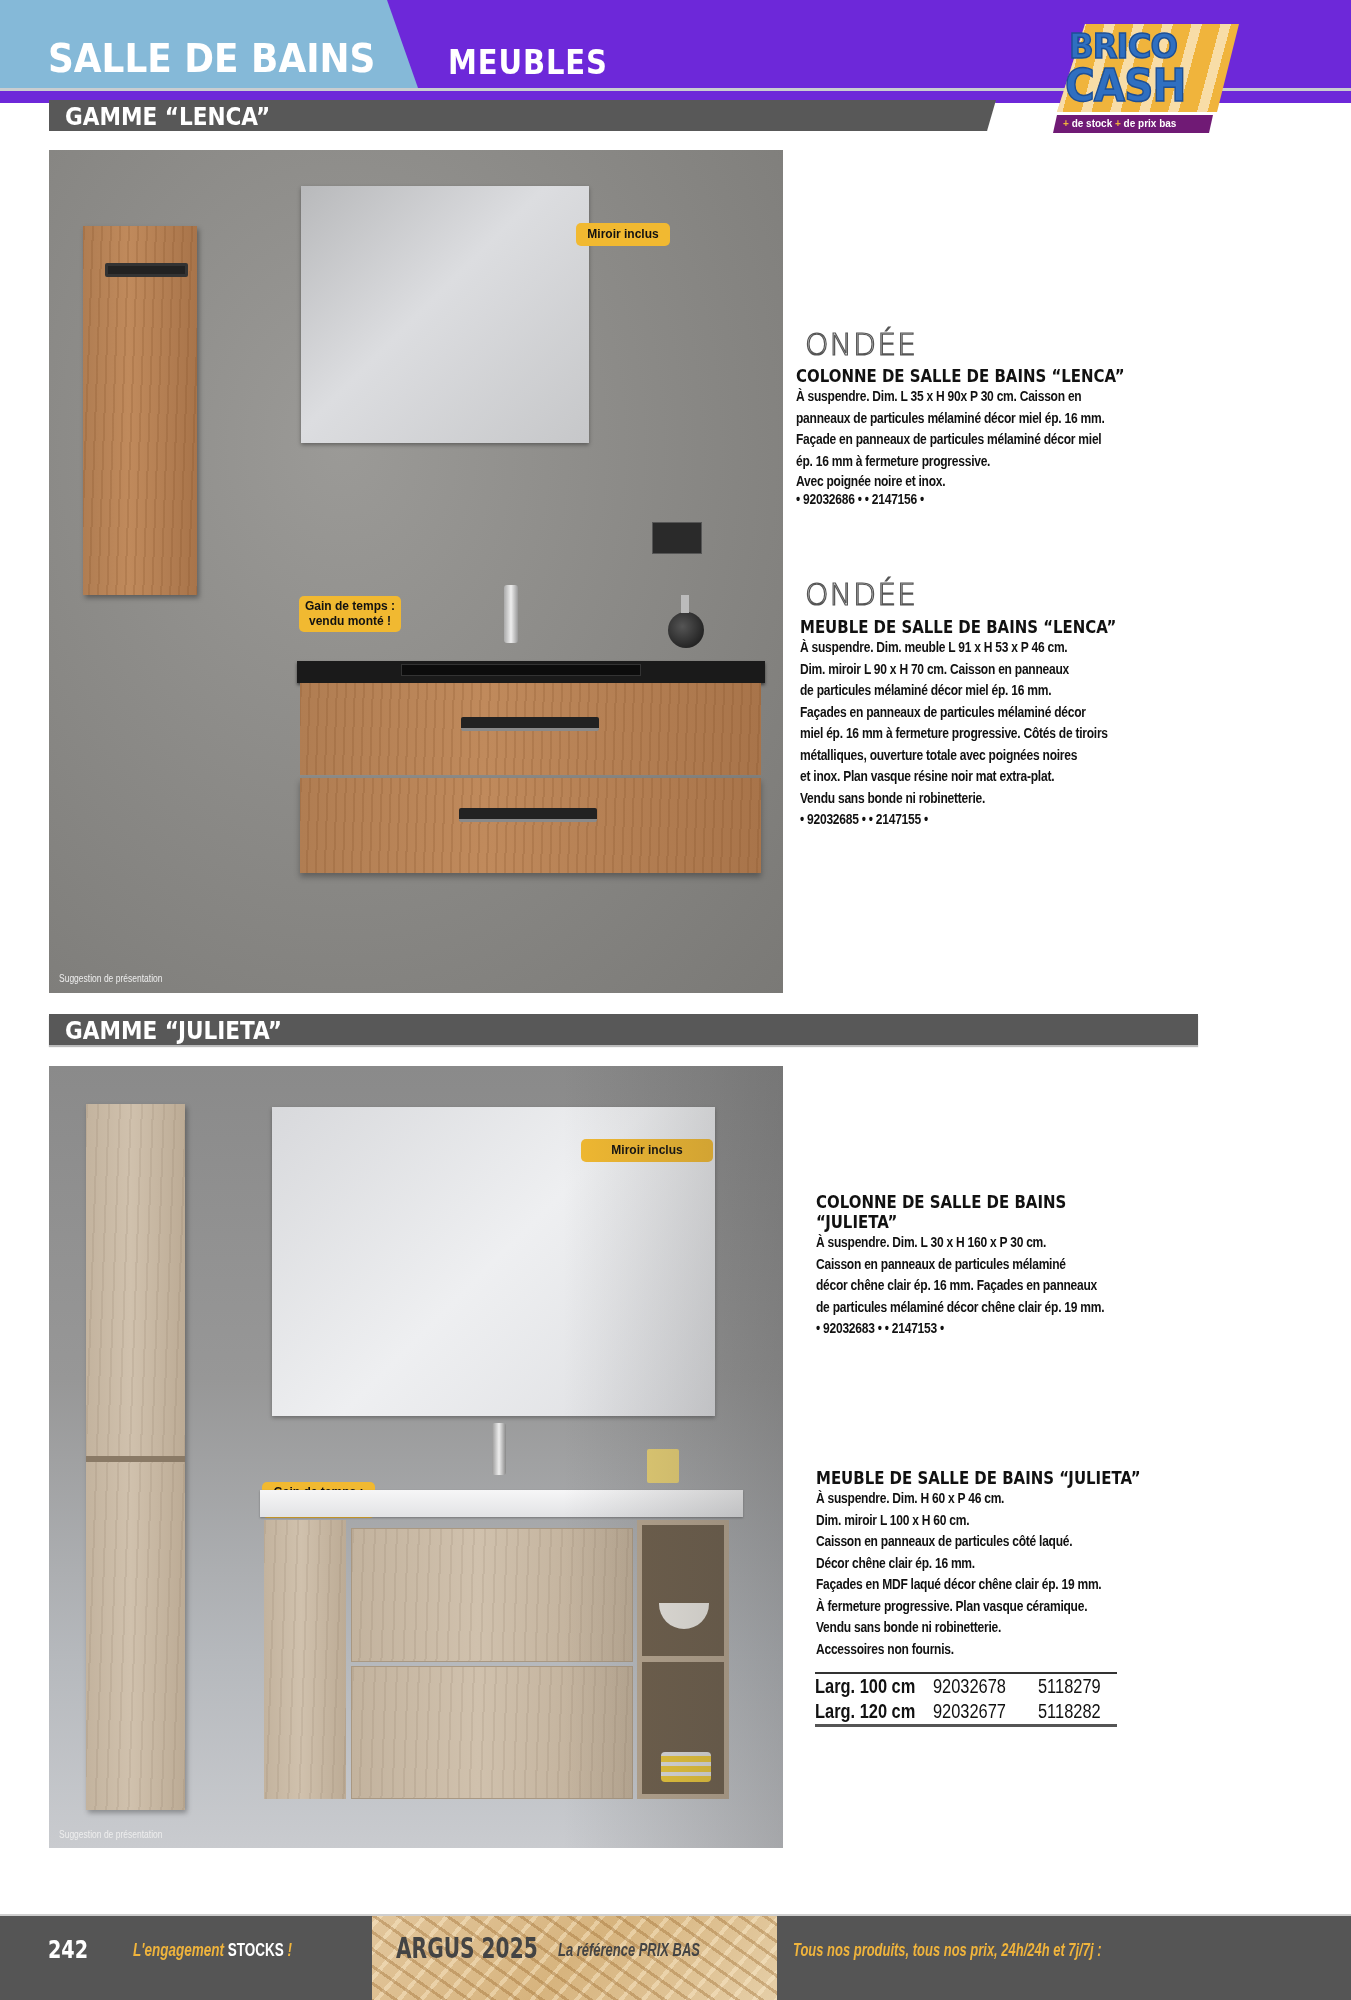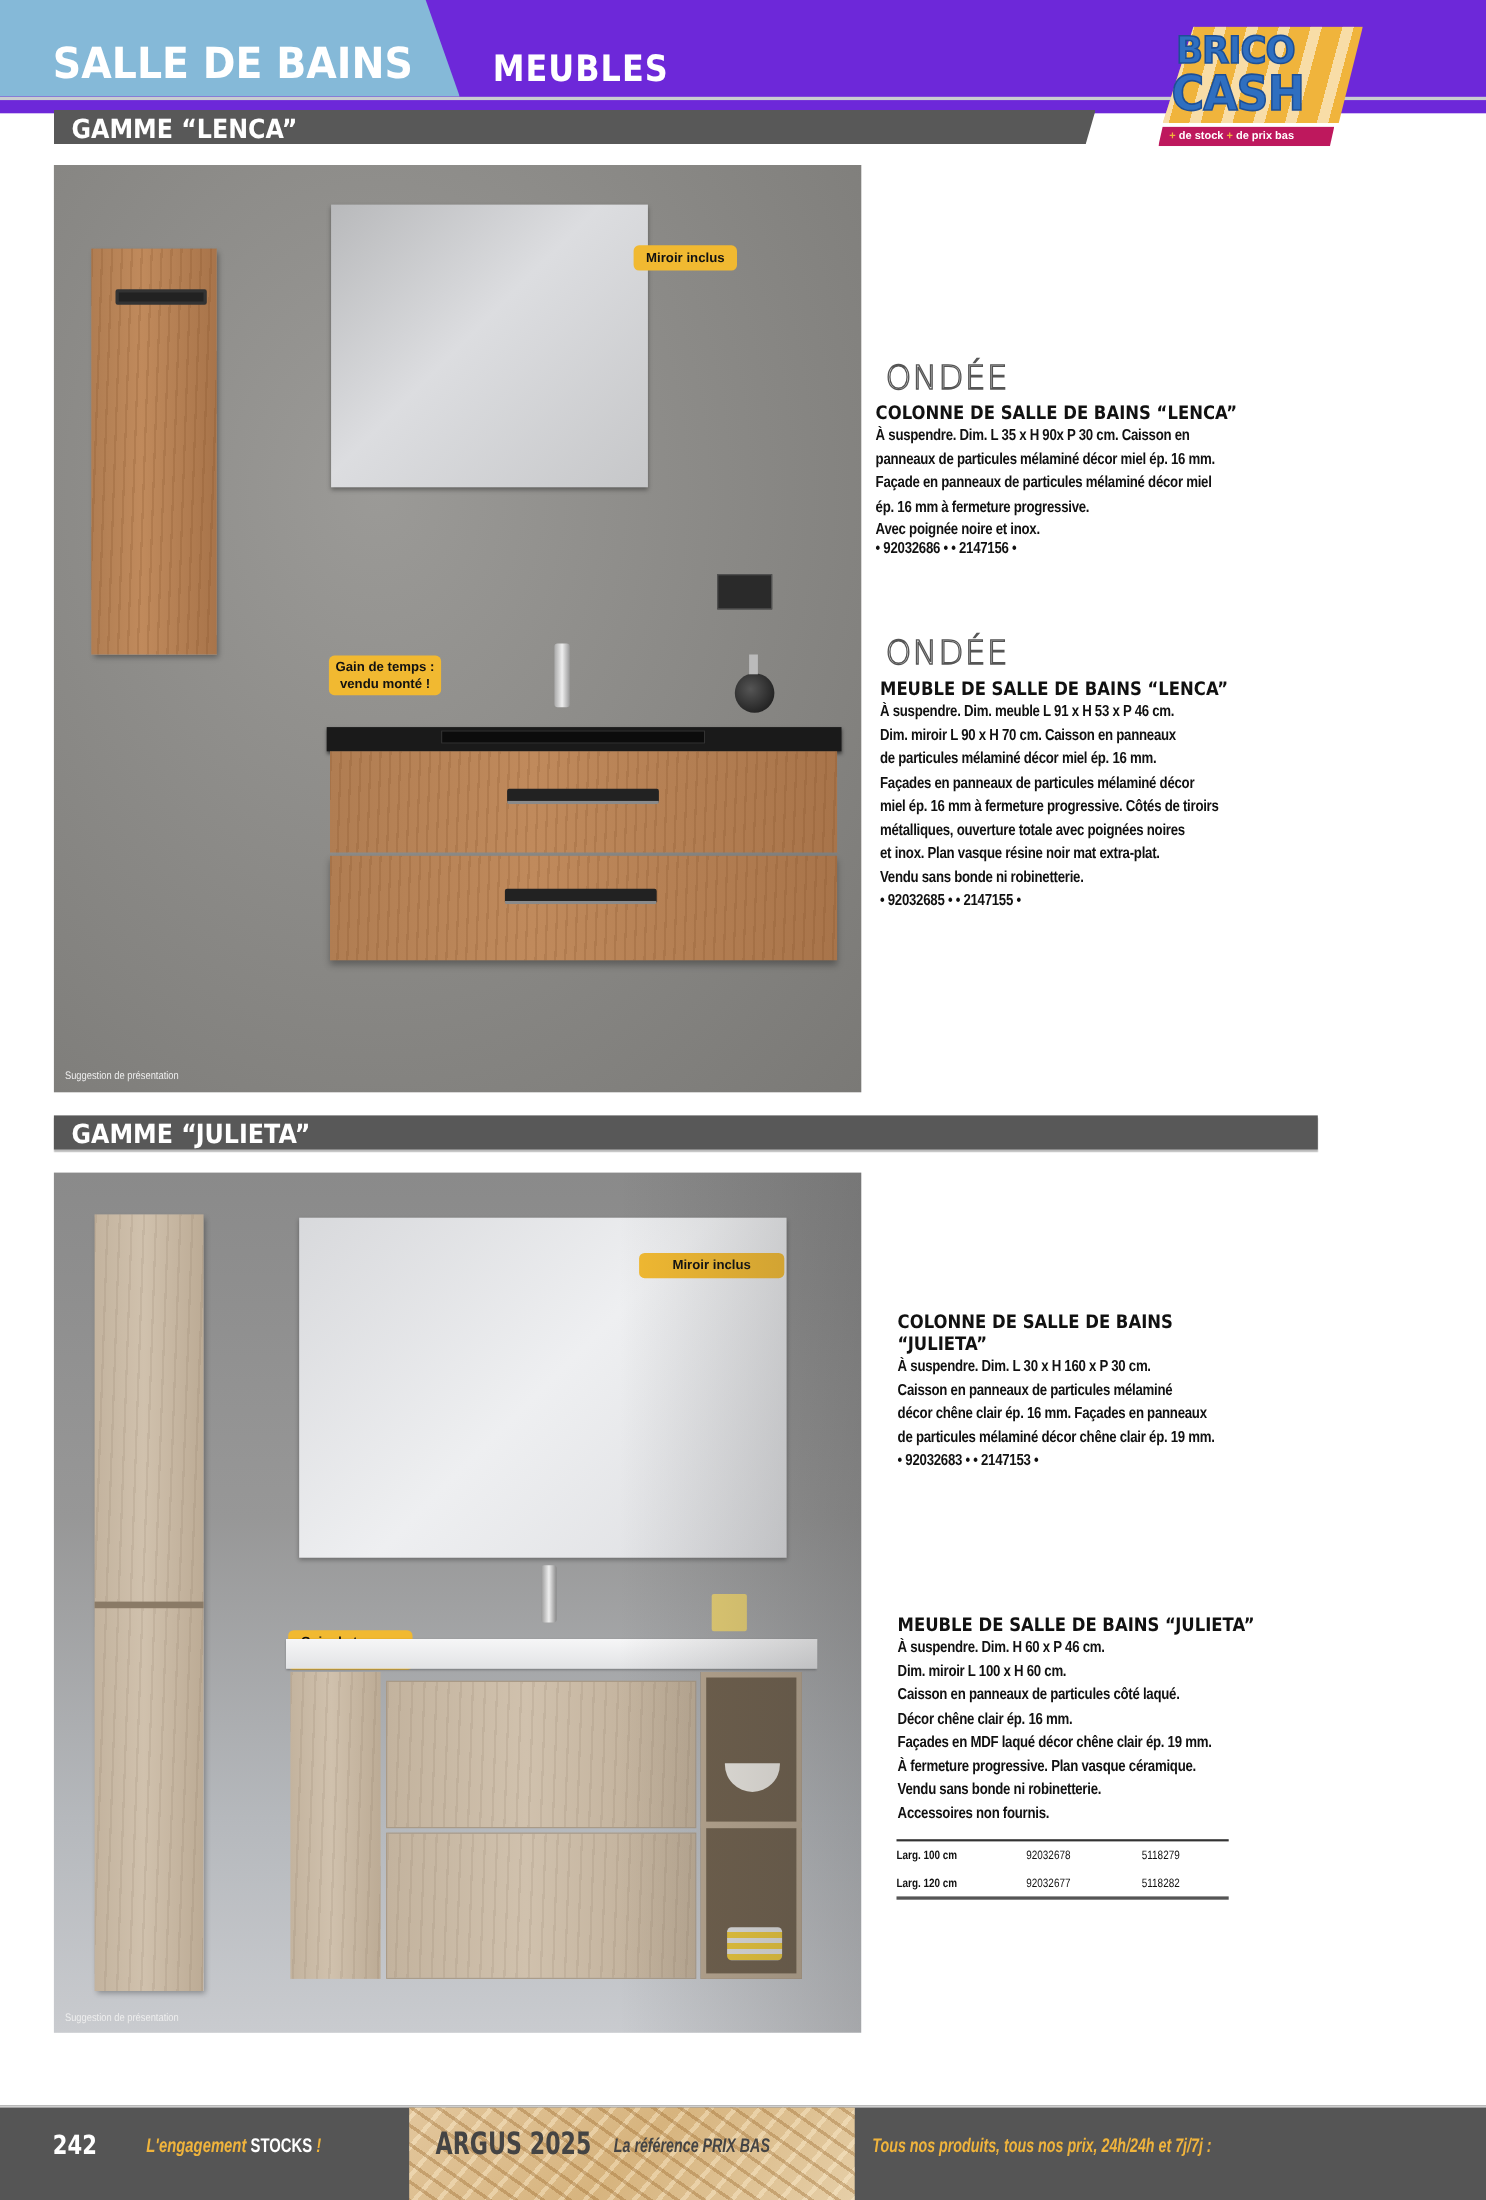--- a/index.html
+++ b/index.html
@@ -20,21 +20,21 @@
   .logo { position: absolute; left: 1047px; top: 22px; width: 192px; height: 112px; }
   .logo-bg { position: absolute; left: 10px; top: 2px; width: 182px; height: 88px; background: #f0b43c;
              clip-path: polygon(28px 0, 182px 0, 160px 88px, 0 88px); }
   .logo-stripes { position: absolute; left: 10px; top: 2px; width: 182px; height: 88px;
                   clip-path: polygon(28px 0, 182px 0, 160px 88px, 0 88px);
                   background: repeating-linear-gradient(105deg, transparent 0 18px, rgba(255,255,255,0.55) 18px 28px); }
   .logo-brico, .logo-cash { position: absolute; font-family: "DejaVu Sans", sans-serif; font-weight: bold; color: #2f6fc0;
                             -webkit-text-stroke: 1.5px #1d4f95; letter-spacing: -1px; }
   .logo-brico { left: 22px; top: 4px; font-size: 34px; transform: scaleX(0.95); transform-origin: left; }
   .logo-cash { left: 18px; top: 38px; font-size: 44px; transform: scaleX(0.92); transform-origin: left; }
-  .logo-tag { position: absolute; left: 6px; top: 93px; width: 160px; height: 18px; background: #be185d;
+  .logo-tag { position: absolute; left: 6px; top: 93px; width: 160px; height: 18px; background: #701a75;
               clip-path: polygon(4px 0, 160px 0, 156px 18px, 0 18px);
               color: #fff; font-size: 10px; font-weight: bold; line-height: 18px; padding-left: 10px; white-space: nowrap; }
   .logo-tag .plus { color: #f0b43c; }
 
   
   .gamme-bar { position: absolute; left: 49px; height: 31px; background: #585858; box-shadow: 0 2px 1px #bbb; }
   .gamme-bar span { position: absolute; left: 16px; top: 3px; font-family: "DejaVu Sans", sans-serif; font-weight: bold;
                     font-size: 24px; color: #fff; transform: scaleX(0.9); transform-origin: left; white-space: nowrap; }
   .gamme-lenca { top: 100px; width: 947px; clip-path: polygon(0 0, 947px 0, 938px 31px, 0 31px); text-align: center; }
   .gamme-julieta { top: 1014px; width: 1149px; }
@@ -68,21 +68,21 @@
   .brand { position: absolute; font-family: "DejaVu Sans", sans-serif; font-weight: 200; font-size: 30px; color: #fff;
            -webkit-text-stroke: 1.2px #555; letter-spacing: 1px; }
   .product { position: absolute; width: 400px; }
   .product h3 { font-family: "DejaVu Sans", sans-serif; font-size: 17px; font-weight: bold; line-height: 20px; color: #111;
                 transform: scaleX(0.88); transform-origin: left; white-space: nowrap; }
   .product p { font-family: "Liberation Sans", sans-serif; font-size: 14.5px; line-height: 21.5px; color: #111;
                transform: scaleX(0.83); transform-origin: left; white-space: nowrap; font-weight: bold; letter-spacing: -0.3px; }
   .product .ref { font-weight: bold; }
 
   .ref-table { position: absolute; left: 815px; top: 1672px; width: 302px; border-top: 2px solid #333; border-bottom: 3px solid #555; }
-  .ref-row { display: flex; height: 25px; align-items: center; font-size: 11px; font-weight: bold; justify-content: space-between; }
+  .ref-row { display: flex; height: 25px; align-items: center; font-size: 20px; font-weight: bold; justify-content: space-between; }
   .ref-row span { display: block; transform: scaleX(0.82); transform-origin: left; white-space: nowrap; }
   .ref-row .c1 { width: 118px; }
   .ref-row .c2 { width: 105px; font-weight: normal; }
   .ref-row .c3 { width: 79px; font-weight: normal; }
 
   
   .footer { position: absolute; left: 0; top: 1914px; width: 1351px; height: 86px; background: #555555; border-top: 2px solid #cfcfcf; }
   .footer-osb { position: absolute; left: 372px; top: 0; width: 405px; height: 86px;
     background:
       repeating-linear-gradient(35deg, rgba(150,100,40,0.35) 0 3px, transparent 3px 14px),

